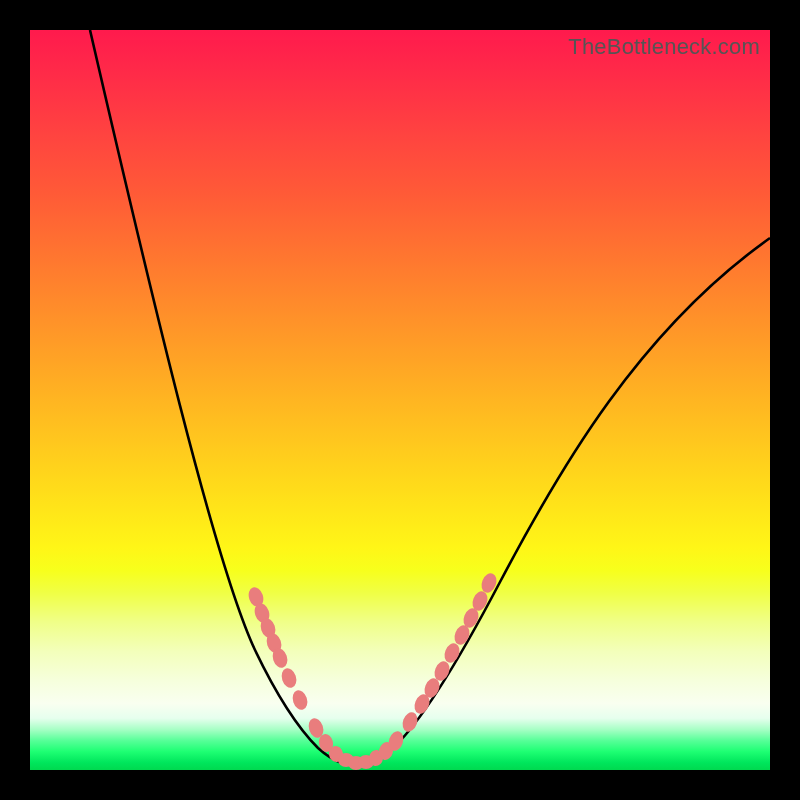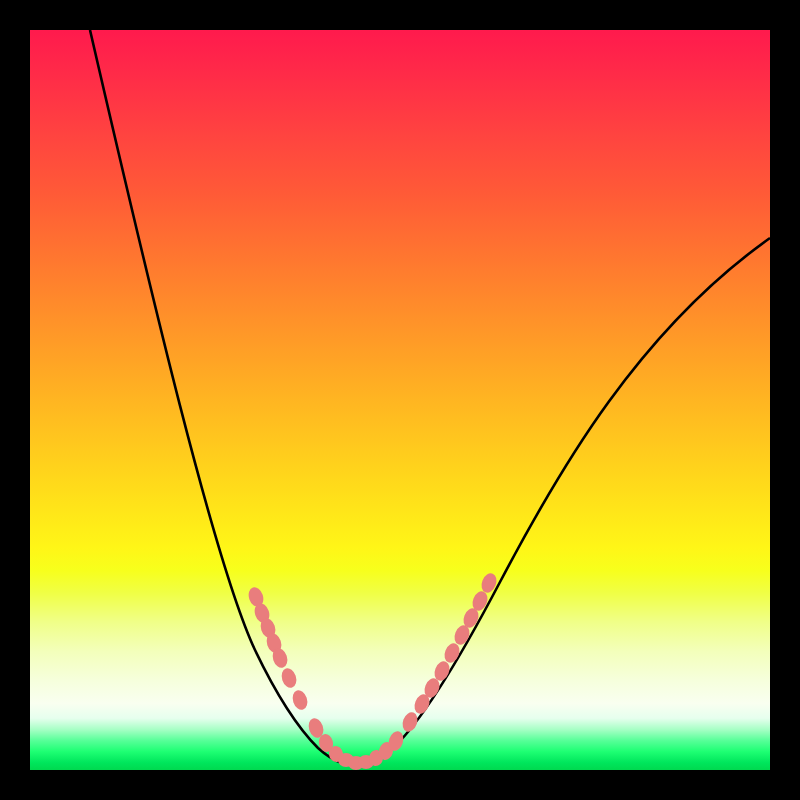--- a/index.html
+++ b/index.html
@@ -64,20 +64,21 @@
     width: 740px;
     height: 740px;
     overflow: visible;
   }
 </style>
 </head>
 <body>
 
 <div class="frame">
   <div class="plot-area">
+    <div class="watermark">TheBottleneck.com</div>
     <svg class="curve" viewBox="0 0 740 740">
       <g id="curve-layer">
           <path d="M 60 0 C 120 260, 185 535, 225 620 C 248 668, 270 700, 288 718 C 300 729, 312 735, 325 735 C 338 735, 350 729, 363 718 C 390 693, 428 632, 470 552 C 530 438, 610 300, 740 208" stroke="#000000" stroke-width="2.6" fill="none"></path>
         </g>
       <g id="markers-layer">
           <ellipse cx="226" cy="567" rx="7" ry="10" fill="#e97d7d" transform="rotate(-18 226 567)"></ellipse>
           <ellipse cx="232" cy="583" rx="7" ry="10" fill="#e97d7d" transform="rotate(-18 232 583)"></ellipse>
           <ellipse cx="238" cy="598" rx="7" ry="10" fill="#e97d7d" transform="rotate(-18 238 598)"></ellipse>
           <ellipse cx="244" cy="613" rx="7" ry="10" fill="#e97d7d" transform="rotate(-18 244 613)"></ellipse>
           <ellipse cx="250" cy="628" rx="7" ry="10" fill="#e97d7d" transform="rotate(-18 250 628)"></ellipse>

